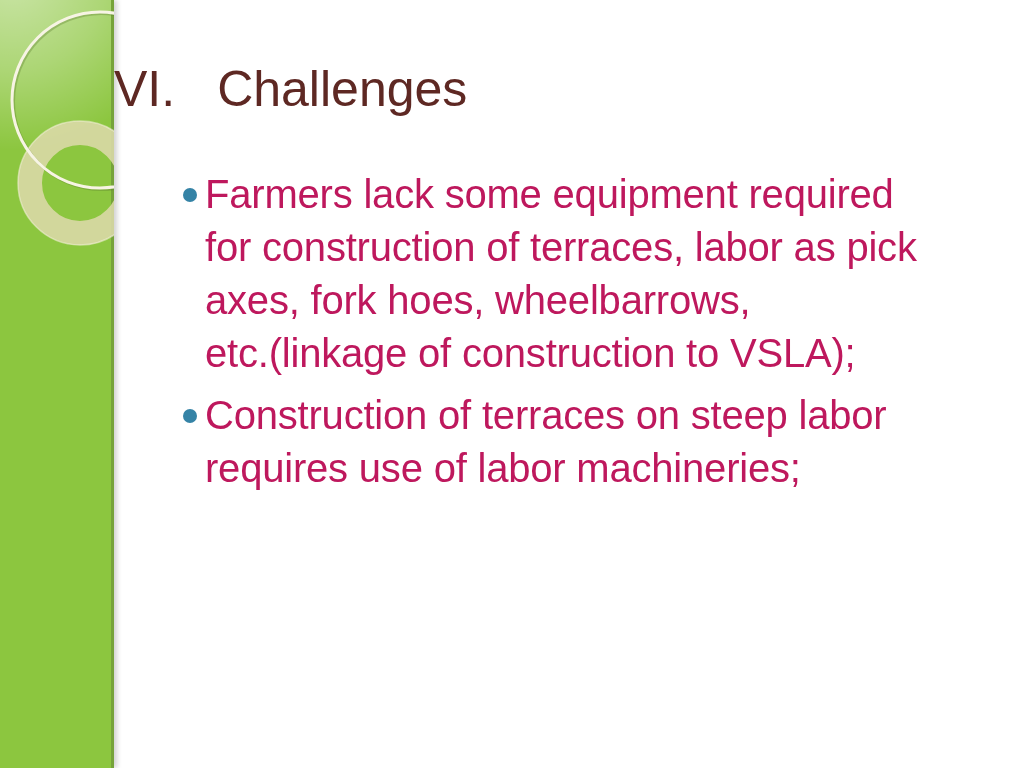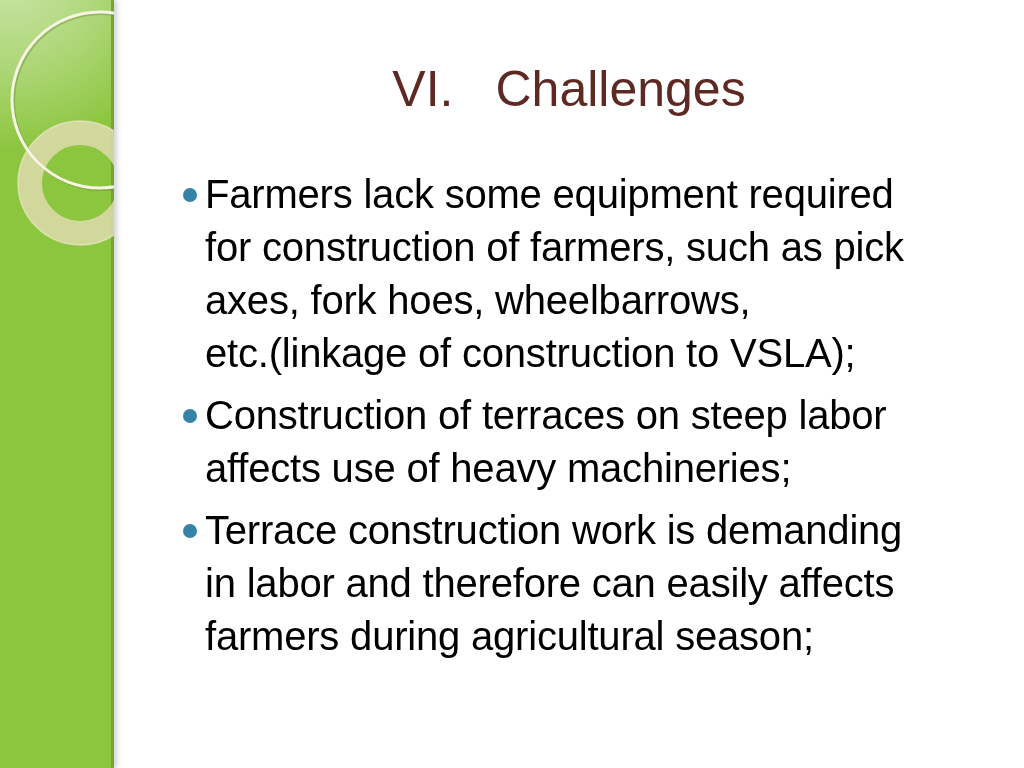--- a/index.html
+++ b/index.html
@@ -25,21 +25,20 @@
     box-shadow: 3px 0 5px rgba(0,0,0,0.18);
   }
   .sidebar svg { display: block; }
   
   .title {
     position: absolute;
     left: 114px;
     right: 0;
     top: 56px;
     margin: 0;
-    text-align: center;
     font-size: 50px;
     font-weight: 400;
     line-height: 66px;
     color: #5e2823;
     letter-spacing: 0px;
     white-space: nowrap;
   }
   .title .title-number { margin-right: 42px; }
   
   .bullets {
@@ -62,21 +61,21 @@
     top: 20px;
     width: 14px;
     height: 14px;
     border-radius: 50%;
     background: #3583a6;
   }
   .bullet-line {
     display: block;
     font-size: 40px;
     line-height: 53px;
-    color: #000000;
+    color: #be185d;
     letter-spacing: -0.2px;
     white-space: nowrap;
   }
 </style>
 </head>
 <body>
 
 <div class="slide">
 
   <div class="sidebar">
@@ -103,32 +102,26 @@
     </svg>
   </div>
 
   <h1 class="title"><span class="title-number">VI.</span><span>Challenges</span></h1>
 
   <ul class="bullets">
 
     <li class="bullet-item">
       <span class="bullet-dot"></span>
       <span class="bullet-line">Farmers lack some equipment required</span>
-      <span class="bullet-line">for construction of farmers, such as pick</span>
+      <span class="bullet-line">for construction of terraces, labor as pick</span>
       <span class="bullet-line">axes, fork hoes, wheelbarrows,</span>
       <span class="bullet-line">etc.(linkage of construction to VSLA);</span>
     </li>
 
     <li class="bullet-item">
       <span class="bullet-dot"></span>
       <span class="bullet-line">Construction of terraces on steep labor</span>
-      <span class="bullet-line">affects use of heavy machineries;</span>
+      <span class="bullet-line">requires use of labor machineries;</span>
     </li>
 
-    <li class="bullet-item">
-      <span class="bullet-dot"></span>
-      <span class="bullet-line">Terrace construction work is demanding</span>
-      <span class="bullet-line">in labor and therefore can easily affects</span>
-      <span class="bullet-line">farmers during agricultural season;</span>
-    </li>
 
   </ul>
 </div>
 
 </body></html>

